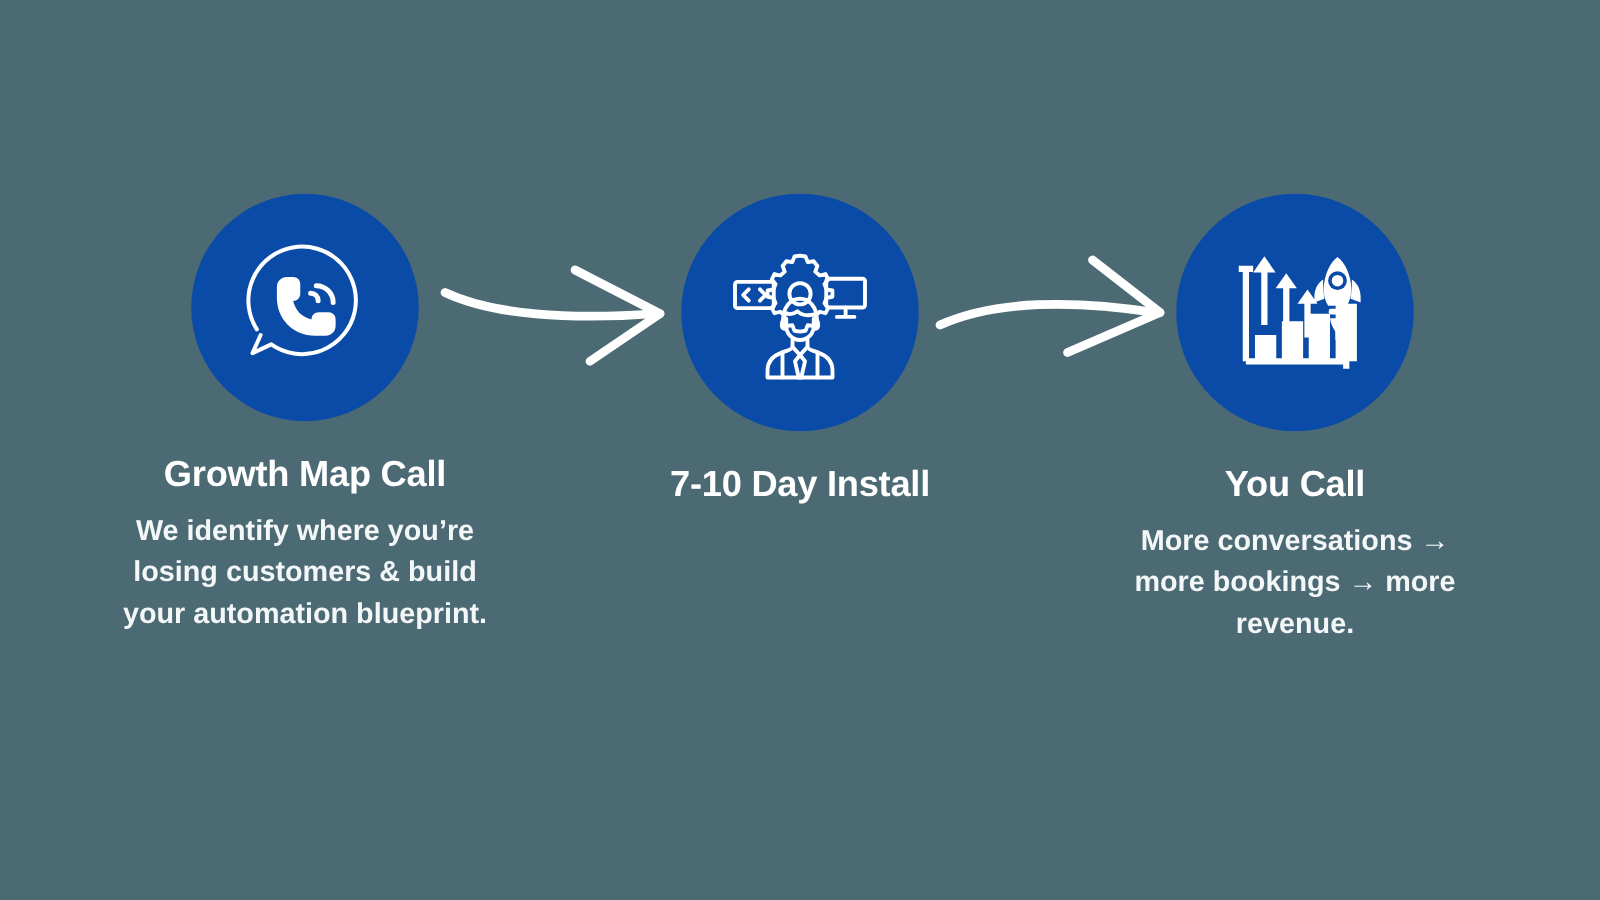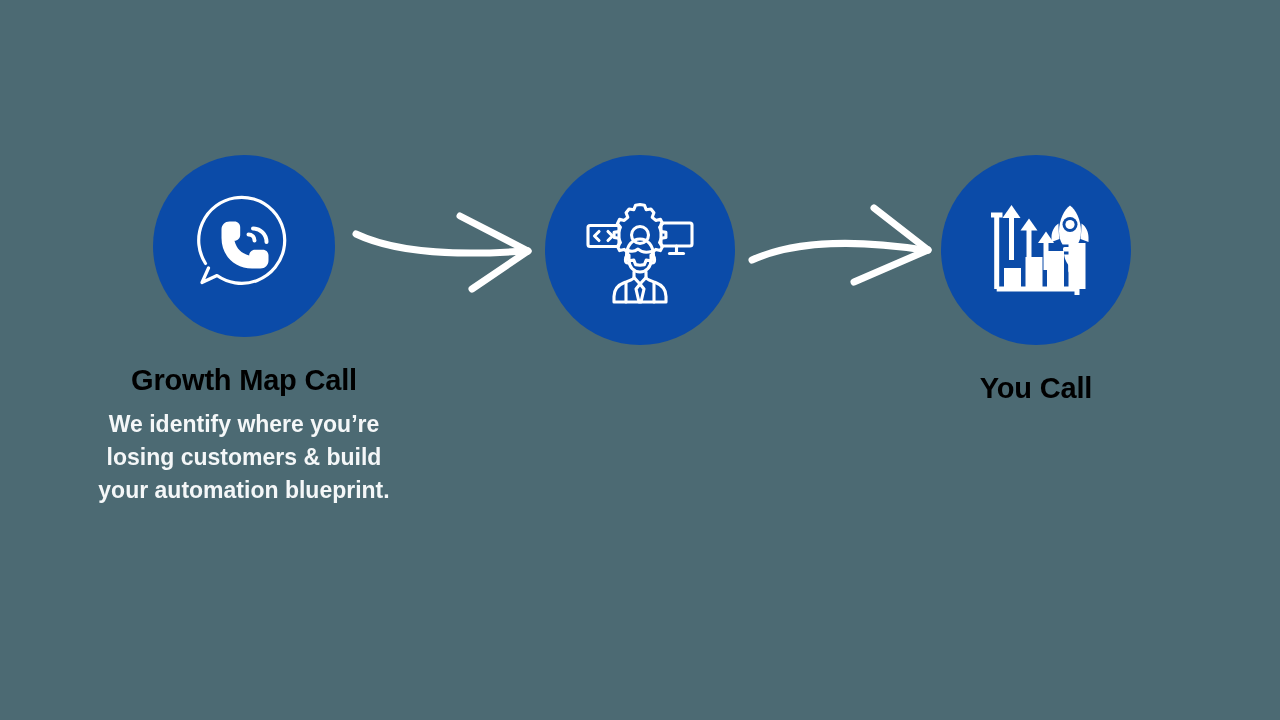--- a/index.html
+++ b/index.html
@@ -63,21 +63,21 @@
     height: 190px;
   }
 
   
   .step-title {
     margin: 0;
     padding-top: 28px;
     font-size: 29px;
     font-weight: bold;
     line-height: 1.1;
-    color: #000000;
+    color: #ffffff;
     letter-spacing: -0.2px;
     text-align: center;
     white-space: nowrap;
   }
   .step-desc {
     margin: 0;
     padding-top: 11px;
     width: 300px;
     font-size: 23px;
     font-weight: bold;
@@ -174,20 +174,21 @@
 
               <path d="M52 85.5 L58 92 L64 85.5"></path>
               <path d="M58 92 L54 97 L57 110 L59 110 L62 97 L58 92 Z"></path>
               <path d="M44 91 L44 110"></path>
               <path d="M72 91 L72 110"></path>
             </g>
           </svg>
         </span>
       </div>
 
+      <h2 class="step-title">7-10 Day Install</h2>
     </div>
 
     <div class="step step-3">
 
       <div class="badge">
         <span>
           <svg width="116" height="116" viewBox="0 0 116 116" fill="none" xmlns="http://www.w3.org/2000/svg" aria-hidden="true">
 
             <path d="M13 23 L24.5 23 M18.7 23 L18.7 97 M18.7 97 L99 97 M99 91 L99 103" stroke="#ffffff" stroke-width="5" stroke-linecap="butt"></path>
 
@@ -225,20 +226,21 @@
             <g stroke="#ffffff" stroke-width="3.4" stroke-linecap="round" fill="none">
               <path d="M82 66 L79.5 77"></path>
               <path d="M92 69 L92 79"></path>
               <path d="M102 66 L104.5 77"></path>
             </g>
           </svg>
         </span>
       </div>
 
       <h2 class="step-title">You Call</h2>
+      <p class="step-desc">More conversations → more bookings → more revenue.</p>
     </div>
 
   </div>
 
   <div class="connector connector-1">
     <svg width="200" height="120" viewBox="0 0 200 120" fill="none" xmlns="http://www.w3.org/2000/svg" aria-hidden="true">
       <g stroke="#ffffff" stroke-width="7" stroke-linecap="round" fill="none">
         <path d="M4 38 C42 56 104 60 172 55"></path>
         <path d="M108 20 L176 55"></path>
         <path d="M176 55 L120 93"></path>

